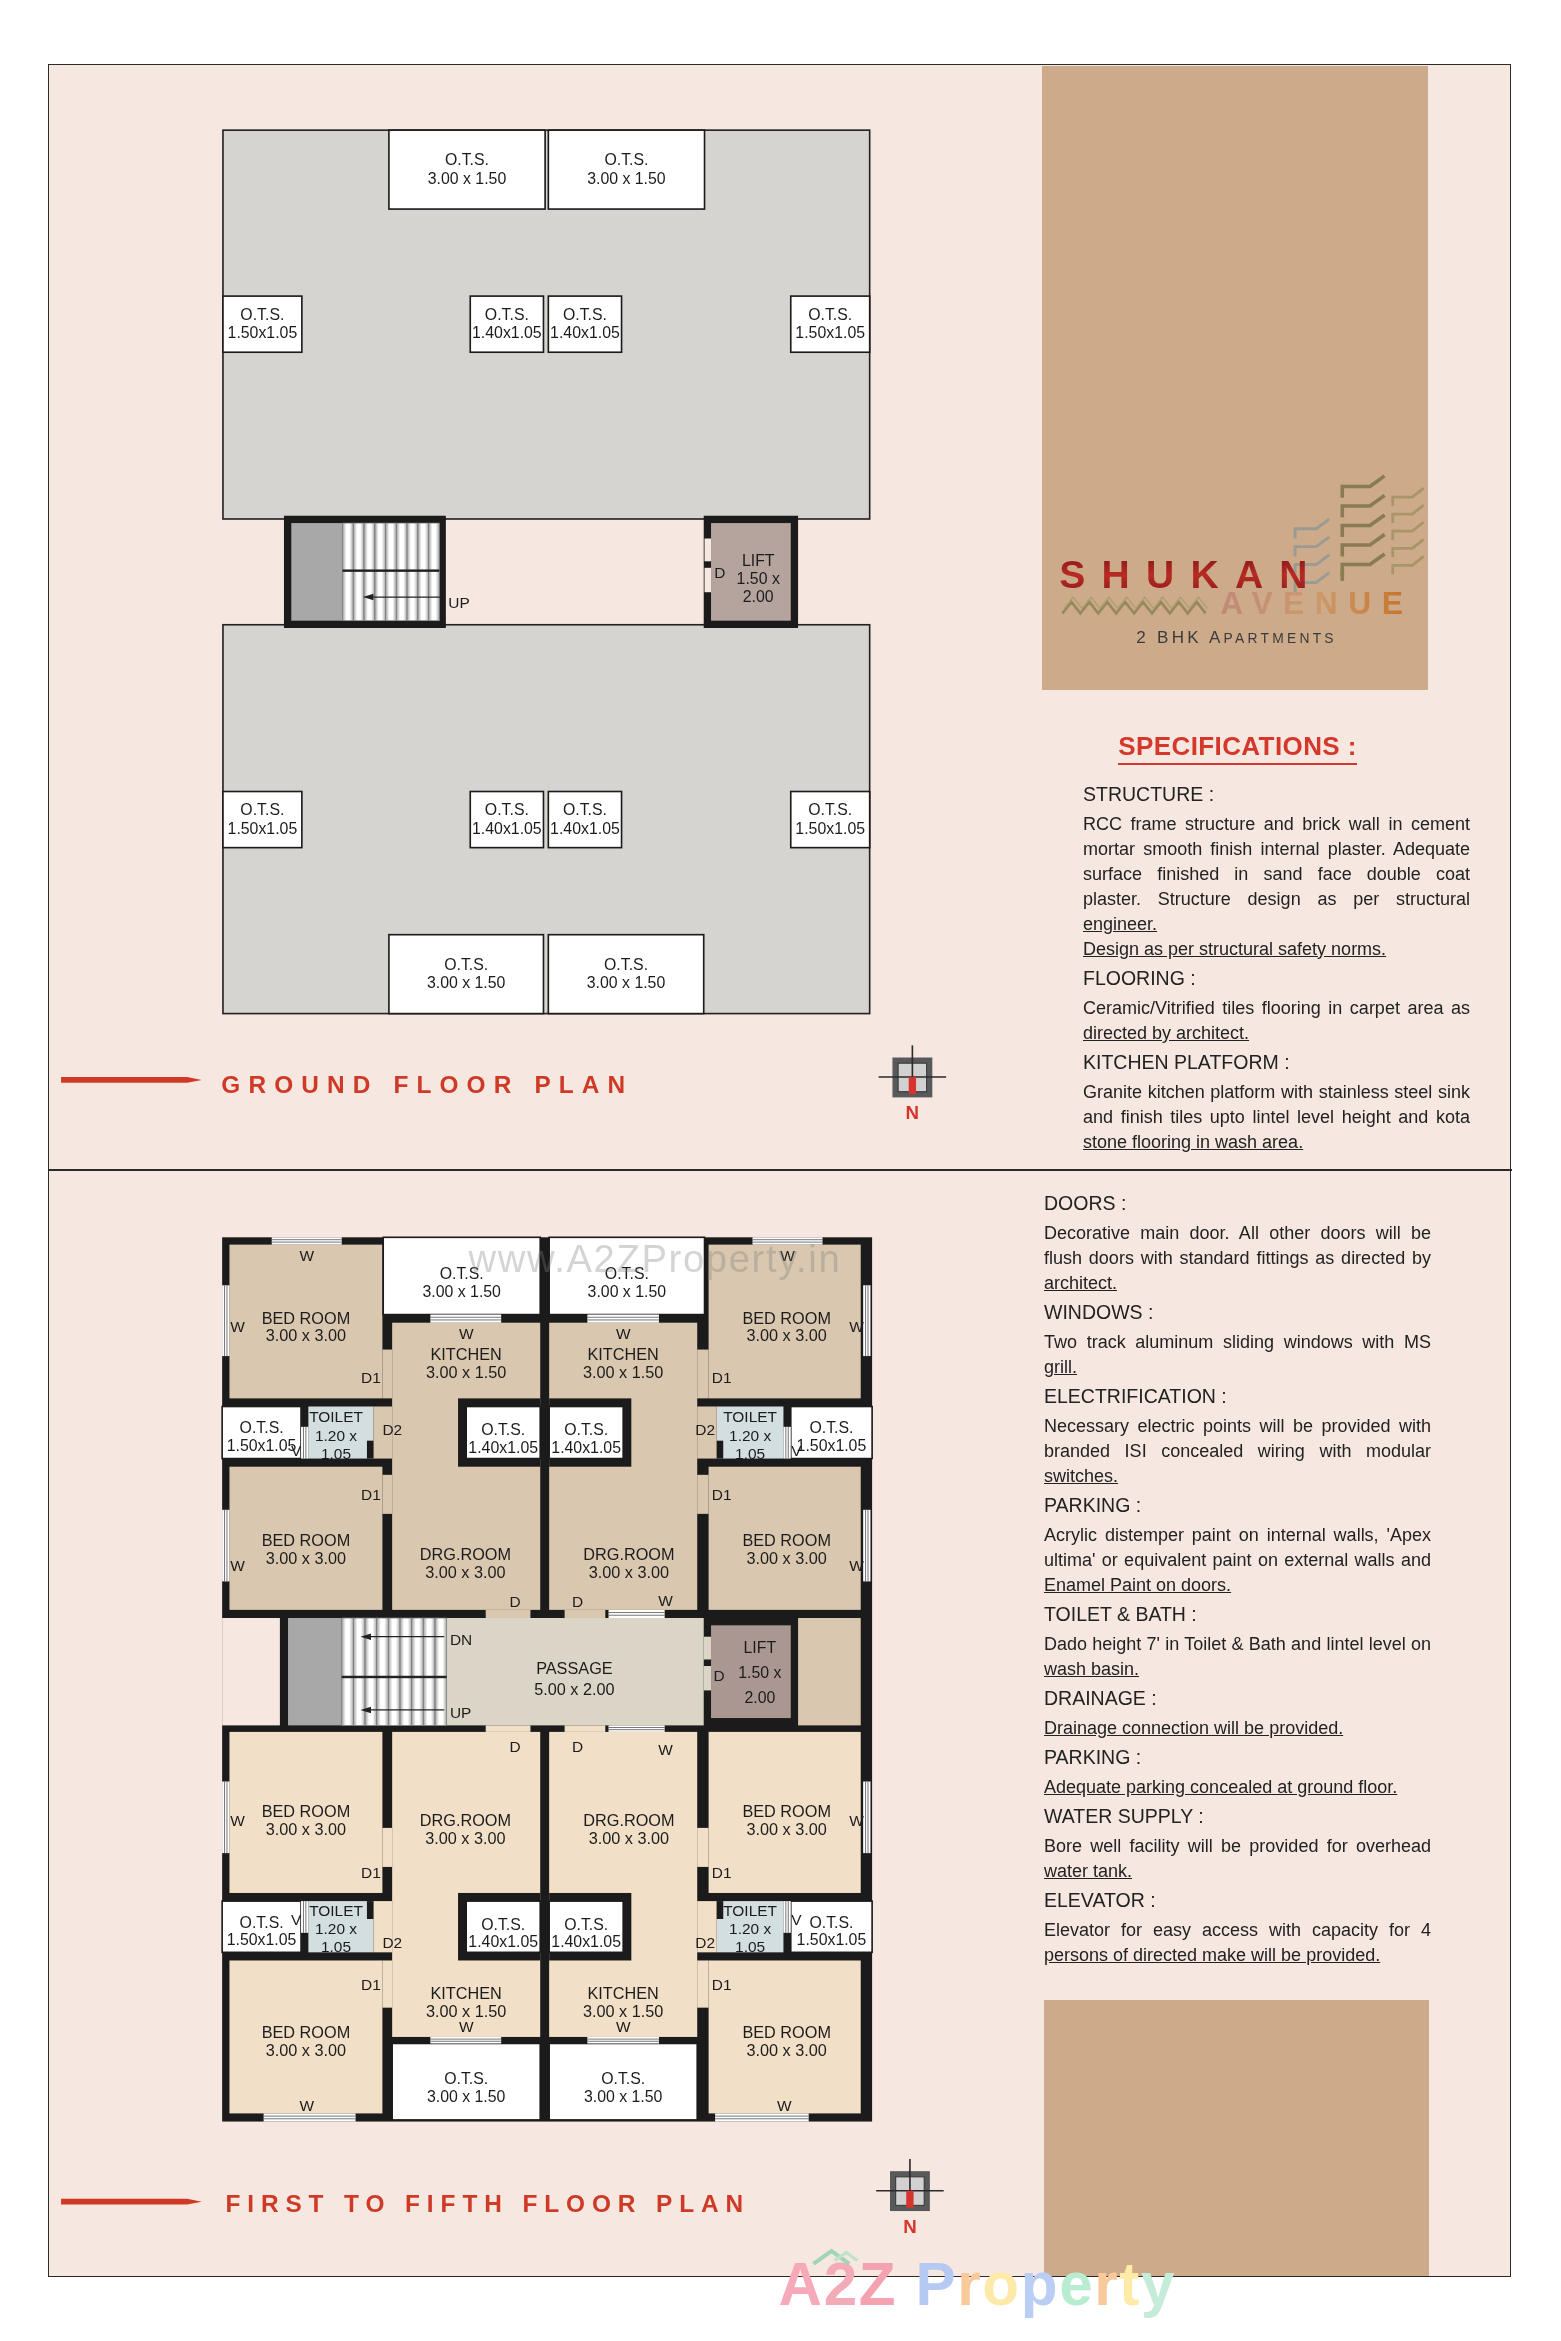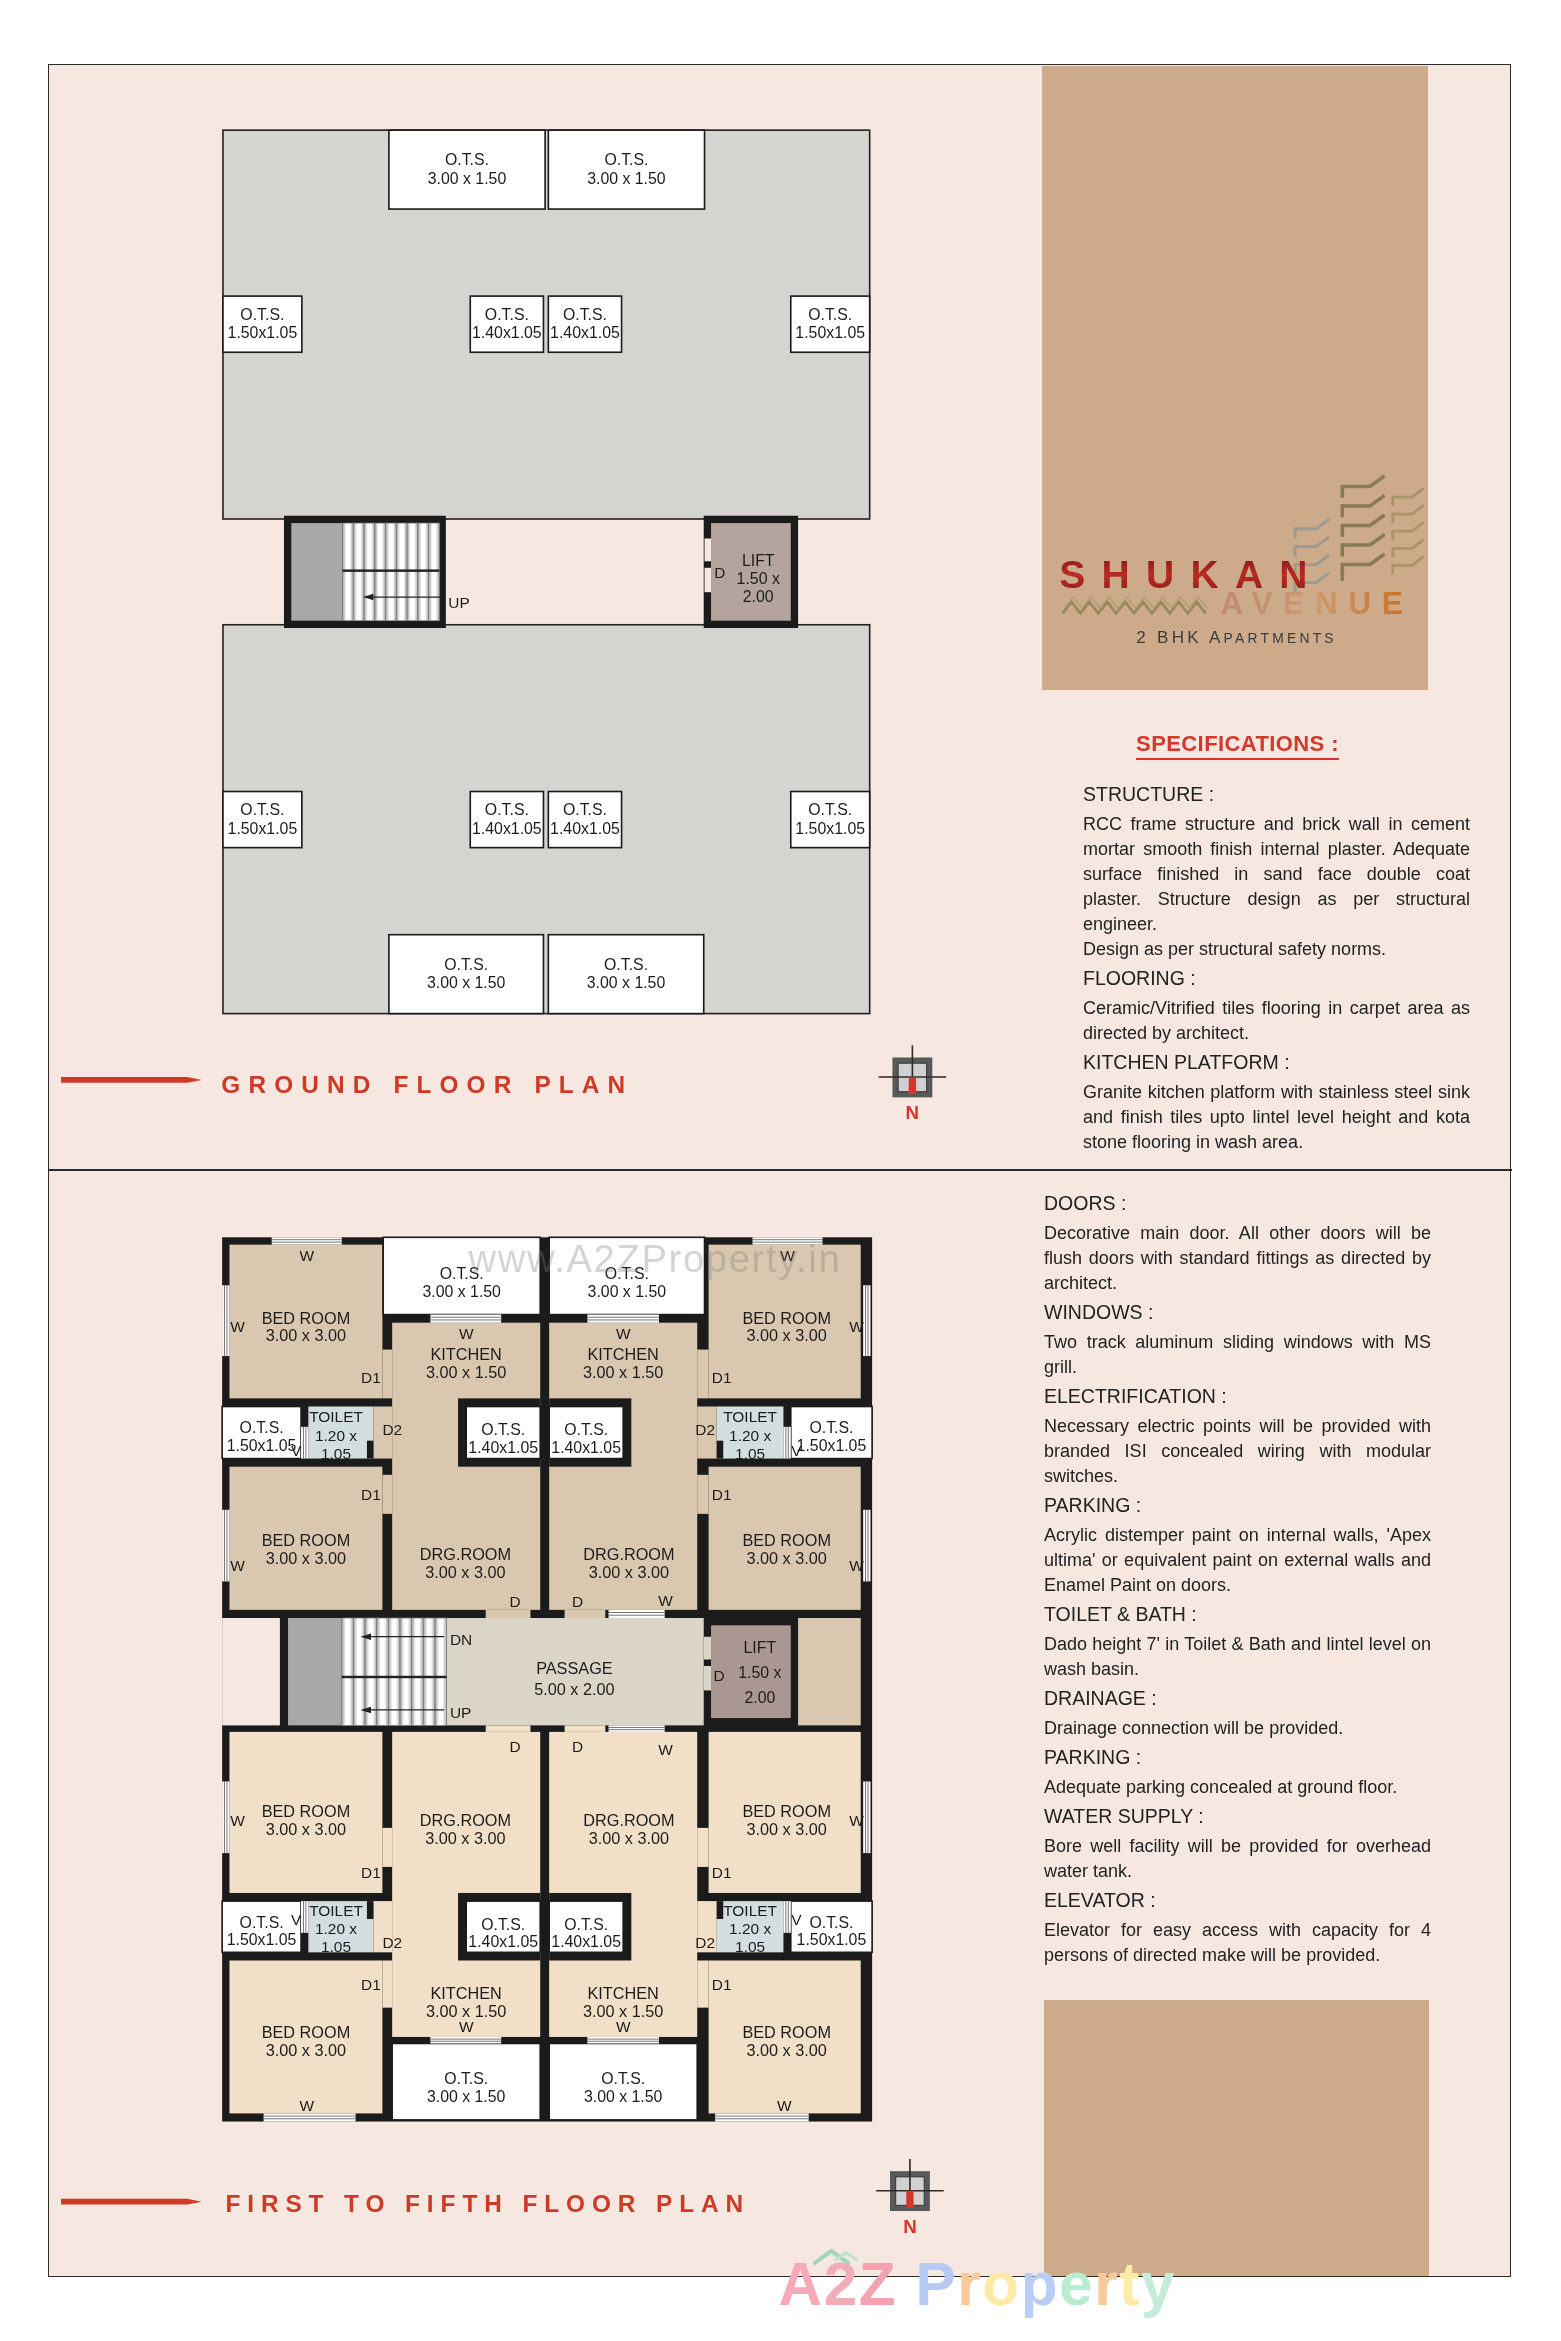--- a/index.html
+++ b/index.html
@@ -4,23 +4,23 @@
 <style>
 html,body{margin:0;padding:0;background:#ffffff;}
 .page{position:relative;width:1562px;height:2342px;background:#ffffff;overflow:hidden;font-family:"Liberation Sans",sans-serif;}
 .abs{position:absolute;}
 .sheet{left:48px;top:64px;width:1463px;height:2213px;background:#f6e8e1;border:1.6px solid #2b2b2b;box-sizing:border-box;}
 .tan1{left:1042px;top:66px;width:386px;height:624px;background:#cdaa8a;}
 .tan2{left:1044px;top:2000px;width:385px;height:276px;background:#cdaa8a;}
 .divider{left:49px;top:1169px;width:1463px;height:1.6px;background:#2b2b2b;}
 .spec{width:387px;color:#222;font-size:18px;line-height:25px;}
 .spec div{text-align:justify;text-align-last:justify;}
-.spec div.l{text-align:left;text-align-last:left;}
+.spec div.l{text-align:left;text-align-last:left;text-decoration:underline;}
 .spec div.h{margin:4.1px 0 4.9px 0;text-align:left;text-align-last:left;font-size:19.5px;}
-.spectitle{left:1044px;top:731px;width:387px;text-align:center;font-size:22px;font-weight:bold;color:#d5372b;}
+.spectitle{left:1044px;top:731px;width:387px;text-align:center;font-size:26px;font-weight:bold;color:#d5372b;}
 .spectitle span{border-bottom:2px solid #d5372b;padding-bottom:2.4px;letter-spacing:0.4px;}
 svg{position:absolute;left:0;top:0;}
 svg text{font-family:"Liberation Sans",sans-serif;}
 </style>
 </head>
 <body>
 <div class="page">
 
 <div class="abs sheet"></div>
 

